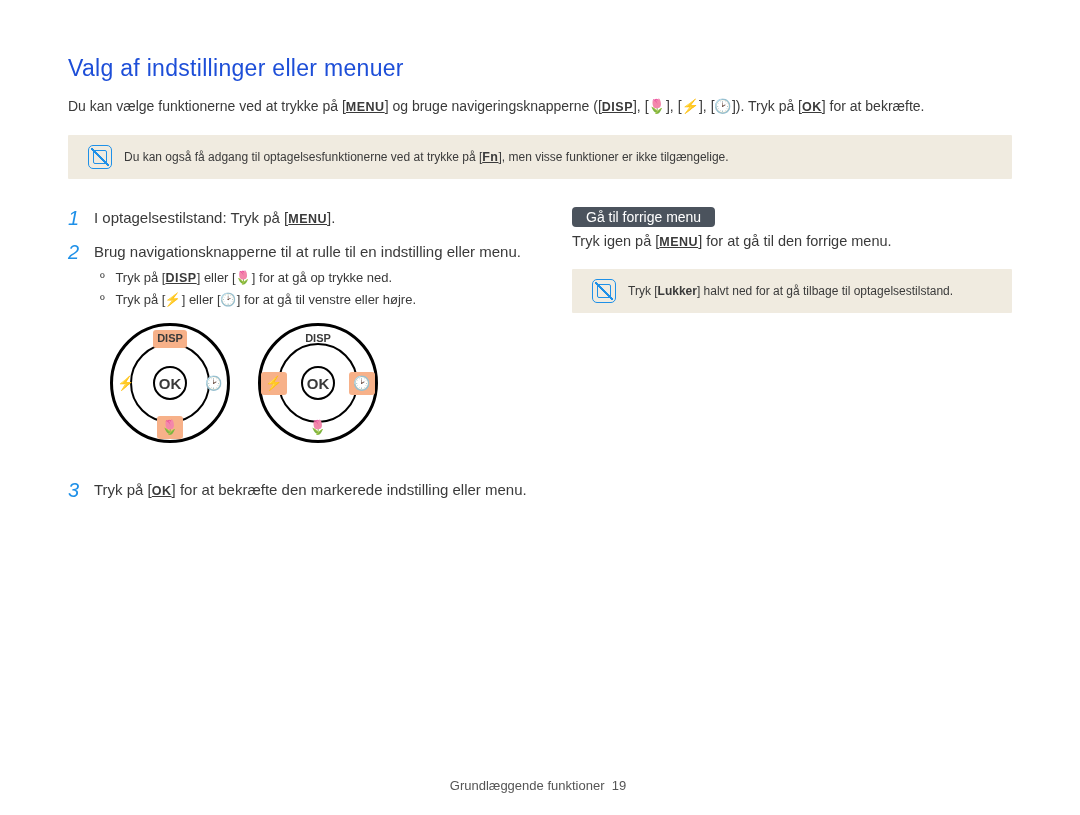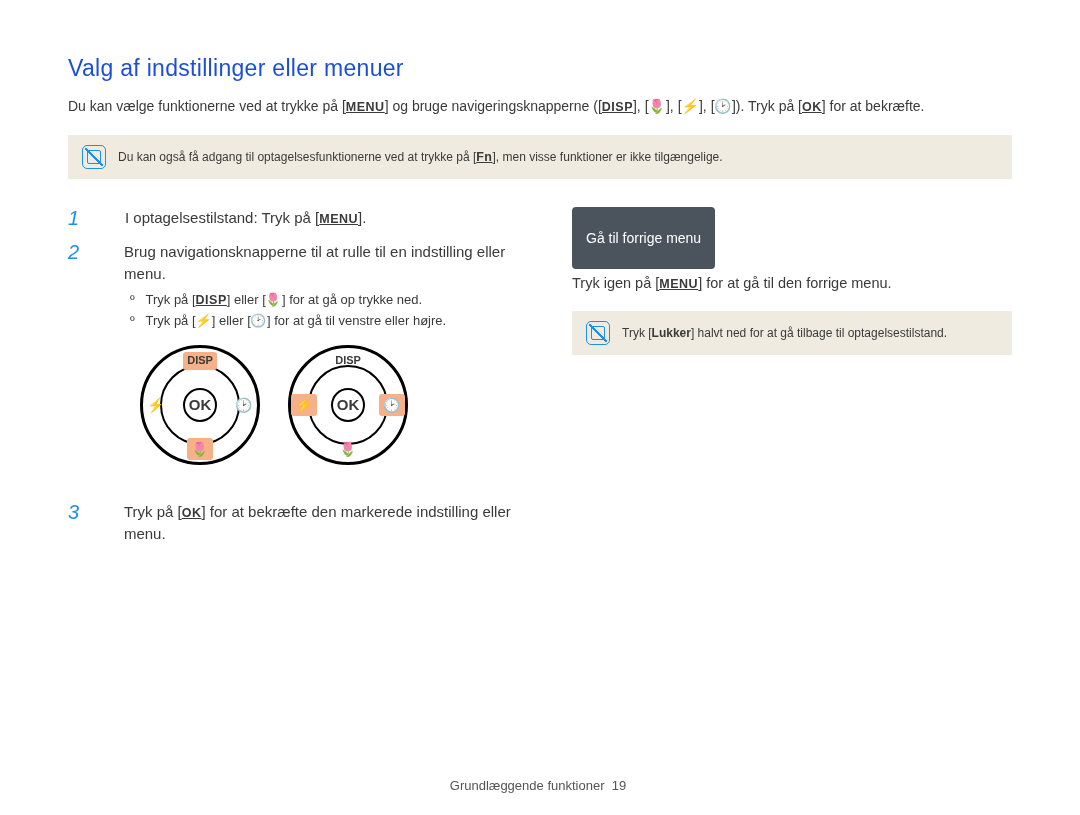--- a/index.html
+++ b/index.html
@@ -21,21 +21,21 @@
     letter-spacing: 0.3px;
   }
   .intro {
     font-size: 14px;
     line-height: 1.5;
     margin-bottom: 18px;
   }
   .note-box {
     background: #F0EBE0;
     border-radius: 1px;
-    padding: 10px 16px 10px 14px;
+    padding: 10px 16px 10px 20px;
     display: flex;
     align-items: center;
     gap: 12px;
     margin-bottom: 28px;
   }
   .note-box.small { font-size: 12px; }
   .note-icon {
     flex: 0 0 24px;
     width: 24px; height: 24px;
     border: 1.5px solid #1E90E8;
@@ -66,21 +66,21 @@
   .step-list { list-style: none; padding: 0; margin: 0; counter-reset: step; }
   .step-list > li { display: flex; gap: 8px; margin-bottom: 12px; }
   .stepnum {
     color: #1E90E8;
     font-size: 20px;
     font-style: italic;
     font-weight: 400;
     width: 18px;
     line-height: 1.1;
   }
-  .step-body { font-size: 15px; line-height: 1.45; margin-left: 31px; }
+  .step-body { font-size: 15px; line-height: 1.45; }
   .sublist { list-style: none; padding: 0 0 0 6px; margin: 6px 0 10px 0; font-size: 13px; }
   .sublist li::before {
     content: "\00BA\00A0\00A0";
     color: #3a3a3a;
   }
   .sublist li { margin-bottom: 3px; }
   .icon-label {
     font-family: Arial, sans-serif;
     font-weight: 900;
     font-size: 12.5px;
@@ -114,21 +114,21 @@
   .dial .btn.left   { grid-area: 2/1; margin-left: 8px;  font-size: 14px;}
   .dial .btn.right  { grid-area: 2/3; margin-right: 8px; font-size: 14px;}
   .dial .btn.center { grid-area: 2/2; font-size: 15px; border: 2.5px solid #000; border-radius: 50%; width: 34px; height: 34px; display:flex;align-items:center;justify-content:center; background:#fff;}
   .flash { display:inline-block; transform: skewX(-8deg); }
   .section-badge {
     display: inline-block;
     background: #4B535D;
     color: #fff;
     font-size: 14px;
     border-radius: 4px;
-    padding: 23px 14px;
+    padding: 2px 14px;
     margin-bottom: 6px;
   }
   .right-text { font-size: 14.5px; margin-bottom: 20px; }
   .footer {
     position: absolute;
     bottom: 22px;
     left: 0; right: 4px;
     text-align: center;
     font-size: 13px;
     color: #555;

